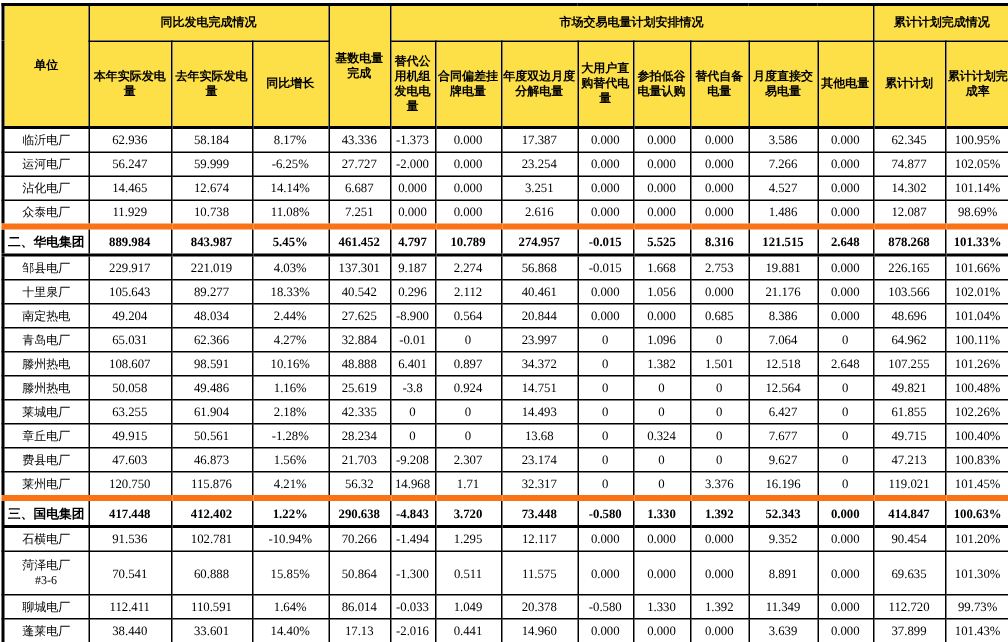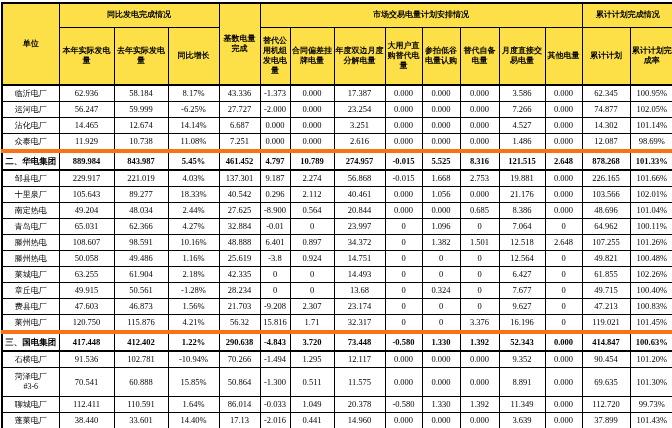--- a/index.html
+++ b/index.html
@@ -303,21 +303,21 @@
           <td>0</td>
           <td>47.213</td>
           <td>100.83%</td>
         </tr>
         <tr>
           <td class="name">莱州电厂</td>
           <td>120.750</td>
           <td>115.876</td>
           <td>4.21%</td>
           <td>56.32</td>
-          <td>15.816</td>
+          <td>14.968</td>
           <td>1.71</td>
           <td>32.317</td>
           <td>0</td>
           <td>0</td>
           <td>3.376</td>
           <td>16.196</td>
           <td>0</td>
           <td>119.021</td>
           <td>101.45%</td>
         </tr>

